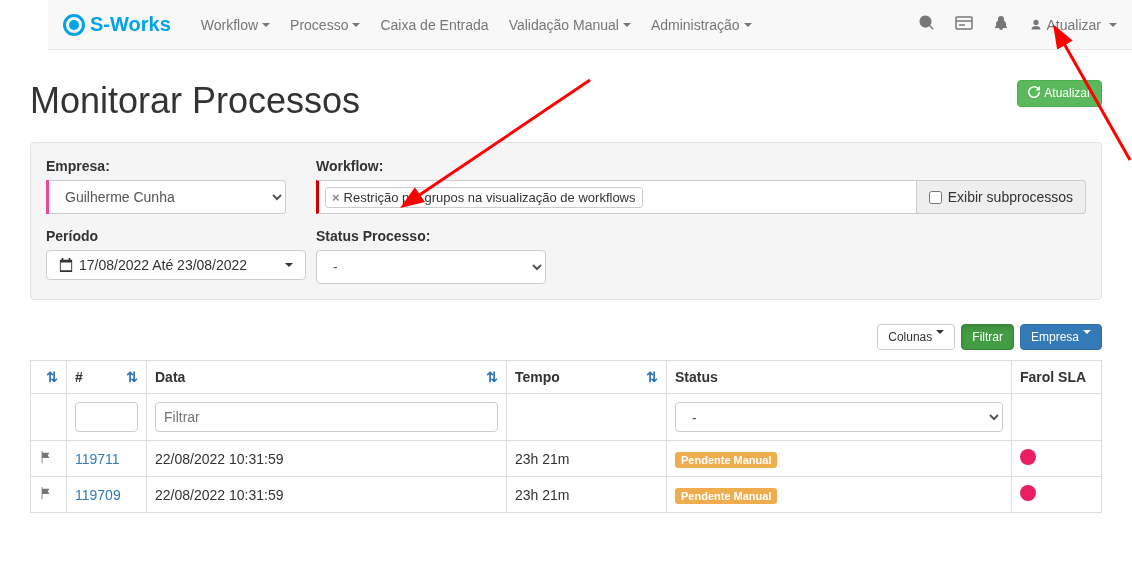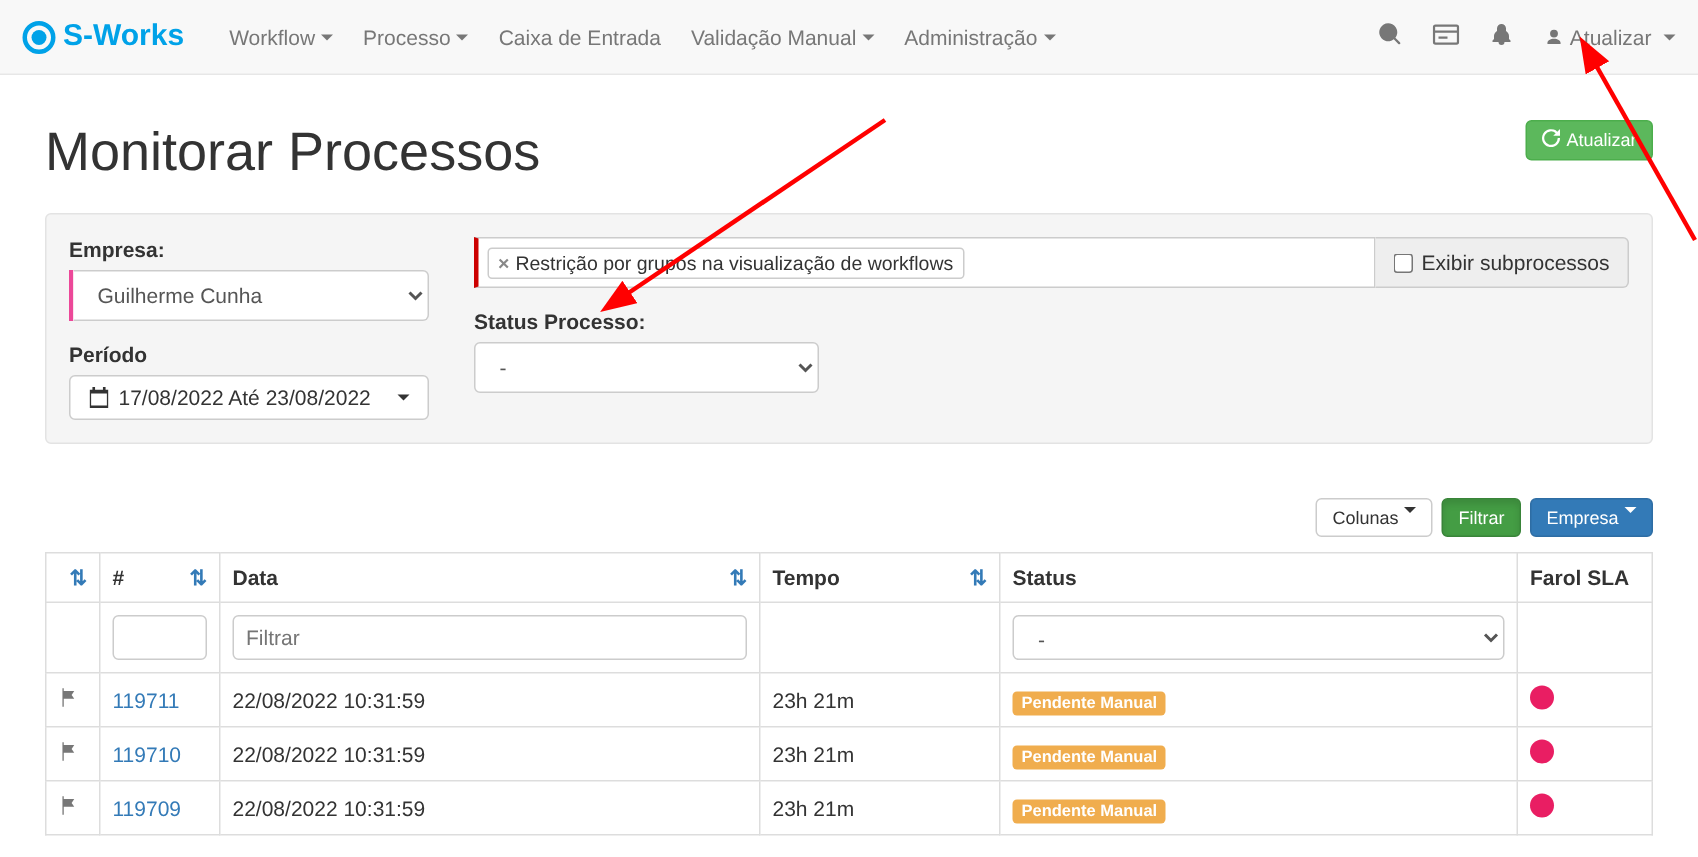--- a/index.html
+++ b/index.html
@@ -1,19 +1,19 @@
 <!DOCTYPE html>
 <html><head>
   <meta charset="utf-8">
   <style>
     * { box-sizing: border-box; margin: 0; padding: 0; }
     body { font-family: "Helvetica Neue", Helvetica, Arial, sans-serif; font-size: 14px; color: #333; background: #fff; width: 1132px; height: 571px; overflow: hidden; position: relative; }
     
     
-    .navbar { background: #f8f8f8; border-bottom: 1px solid #e7e7e7; height: 50px; display: flex; align-items: center; padding: 0 15px; }
+    .navbar { background: #f8f8f8; border-bottom: 1px solid #e7e7e7; height: 50px; display: flex; align-items: center; padding: 0 15px; margin-left: 48px; }
     .navbar-brand { display: flex; align-items: center; font-size: 20px; font-weight: bold; color: #00a2e8; text-decoration: none; margin-right: 30px; }
     .navbar-brand .logo-icon { width: 22px; height: 22px; border: 3px solid #00a2e8; border-radius: 50%; margin-right: 5px; position: relative; }
     .navbar-brand .logo-icon::after { content:""; position:absolute; inset:3px; background:#00a2e8; border-radius:50%; }
     .nav { display: flex; list-style: none; align-items: center; }
     .nav > li { margin-right: 20px; }
     .nav > li > a { color: #777; text-decoration: none; font-size: 14px; display: flex; align-items: center; }
     .caret { display: inline-block; width: 0; height: 0; margin-left: 4px; vertical-align: middle; border-top: 4px solid; border-right: 4px solid transparent; border-left: 4px solid transparent; }
     .navbar-right { margin-left: auto; display: flex; align-items: center; gap: 20px; }
     .navbar-icon { color: #777; }
     
@@ -21,33 +21,33 @@
     .page-header { padding: 30px 30px 20px; display: flex; justify-content: space-between; align-items: flex-start; }
     .page-header h1 { font-size: 36px; font-weight: 500; color: #333; }
     .btn { display: inline-flex; align-items: flex-start; padding: 6px 12px; font-size: 14px; border-radius: 4px; cursor: pointer; border: 1px solid transparent; }
     .btn-sm { padding: 5px 10px; font-size: 12px; }
     .btn-success { background: #5cb85c; border-color: #4cae4c; color: #fff; }
     .btn-filtrar { background: #449d44; border-color: #398439; color: #fff; box-shadow: inset 0 3px 5px rgba(0,0,0,.125); }
     .btn-default { background: #fff; border-color: #ccc; color: #333; }
     .btn-primary { background: #337ab7; border-color: #2e6da4; color: #fff; }
     
     
-    .filter-panel { margin: 0 30px 36px; background: #f5f5f5; border: 1px solid #e3e3e3; border-radius: 4px; padding: 15px; display: flex; gap: 30px; align-items: flex-start; justify-content: space-between; }
+    .filter-panel { margin: 0 30px 24px; background: #f5f5f5; border: 1px solid #e3e3e3; border-radius: 4px; padding: 15px; display: flex; gap: 30px; align-items: flex-start; justify-content: space-between; }
     .filter-col { display: flex; flex-direction: column; }
     .filter-col.empresa { width: 240px; }
     .filter-col.workflow { flex: 1; }
     .filter-label { font-weight: 700; color: #333; margin-bottom: 6px; font-size: 14px; }
     .form-control { width: 100%; height: 34px; padding: 6px 12px; background: #fff; border: 1px solid #ccc; border-radius: 4px; font-size: 14px; color: #555; }
     .empresa .select-wrap { border-left: 3px solid #ec4899; border-radius: 0 4px 4px 0; }
     .workflow-row { display: flex; gap: 0; }
     .workflow-input-wrap { flex: 1; border: 1px solid #ccc; border-left: 3px solid #c00; border-radius: 0; background: #fff; padding: 4px 6px; display: flex; align-items: center; height: 34px; }
     .tag { background: #fff; border: 1px solid #ccc; border-radius: 3px; padding: 2px 6px; font-size: 13px; color: #333; display: inline-flex; align-items: center; gap: 4px; }
     .tag-x { color: #888; font-weight: bold; cursor: pointer; }
     .exibir-box { border: 1px solid #ccc; border-left: none; background: #eee; padding: 0 12px; display: flex; align-items: center; gap: 6px; font-size: 14px; color: #333; border-radius: 0 4px 4px 0; height: 34px; }
-    .period-btn { background: #fff; border: 1px solid #ccc; border-radius: 4px; padding: 6px 12px; display: inline-flex; align-items: center; gap: 6px; font-size: 14px; color: #333; width: 240px; }
+    .period-btn { background: #fff; border: 1px solid #ccc; border-radius: 4px; padding: 6px 12px; display: inline-flex; align-items: center; gap: 6px; font-size: 14px; color: #333; width: 260px; }
     
     
     .table-toolbar { margin: 0 30px 10px; display: flex; justify-content: flex-end; gap: 6px; }
     .table { width: calc(100% - 60px); margin: 0 30px; border-collapse: collapse; }
     .table th, .table td { border: 1px solid #ddd; padding: 8px; text-align: left; vertical-align: middle; font-size: 14px; }
     .table th { font-weight: 700; background: #fff; }
     .sort-icon { color: #337ab7; font-size: 14px; float: right; }
     .col-flag { width: 36px; text-align: center; }
     .col-id { width: 80px; }
     .col-data { width: 360px; }
@@ -155,20 +155,21 @@
     <label class="filter-label" style="margin-top:14px;">Período</label>
     <button class="period-btn">
       <svg width="14" height="14" viewBox="0 0 16 16" fill="currentColor">
           <path d="M3 0v2H1v14h14V2h-2V0h-2v2H5V0H3zm-1 5h12v9H2V5z"></path>
         </svg>
       <span>17/08/2022 Até 23/08/2022</span>
       <span class="caret" style="margin-left:auto"></span>
     </button>
   </div>
   <div class="filter-col workflow">
+    <label class="filter-label">Workflow:</label>
     <div class="workflow-row">
       <div class="workflow-input-wrap">
         <span class="tag">
           <span class="tag-x">×</span>
           <span>Restrição por grupos na visualização de workflows</span>
         </span>
       </div>
       <label class="exibir-box">
         <input type="checkbox" style="">
         <span>Exibir subprocessos</span>
@@ -224,30 +225,20 @@
         <td><a href="#" class="link">119711</a></td>
         <td>22/08/2022 10:31:59</td>
         <td>23h 21m</td>
         <td><span class="badge-status">Pendente Manual</span></td>
         <td class="col-farol"><span class="farol-dot"></span></td>
       </tr>
       <tr>
         <td class="col-flag"><span class="flag-icon"><svg width="14" height="14" viewBox="0 0 16 16" fill="currentColor">
               <path d="M3 1v14h1V9h8l-2-3 2-3H4V1H3z"></path>
             </svg></span></td>
-        <td><a href="#" class="link">119710</a></td>
-        <td>22/08/2022 10:31:59</td>
-        <td>23h 21m</td>
-        <td><span class="badge-status">Pendente Manual</span></td>
-        <td class="col-farol"><span class="farol-dot"></span></td>
-      </tr>
-      <tr>
-        <td class="col-flag"><span class="flag-icon"><svg width="14" height="14" viewBox="0 0 16 16" fill="currentColor">
-              <path d="M3 1v14h1V9h8l-2-3 2-3H4V1H3z"></path>
-            </svg></span></td>
         <td><a href="#" class="link">119709</a></td>
         <td>22/08/2022 10:31:59</td>
         <td>23h 21m</td>
         <td><span class="badge-status">Pendente Manual</span></td>
         <td class="col-farol"><span class="farol-dot"></span></td>
       </tr>
     </tbody>
 </table>
 
 <svg class="arrow" style="left:0;top:0;" width="1132" height="571">

